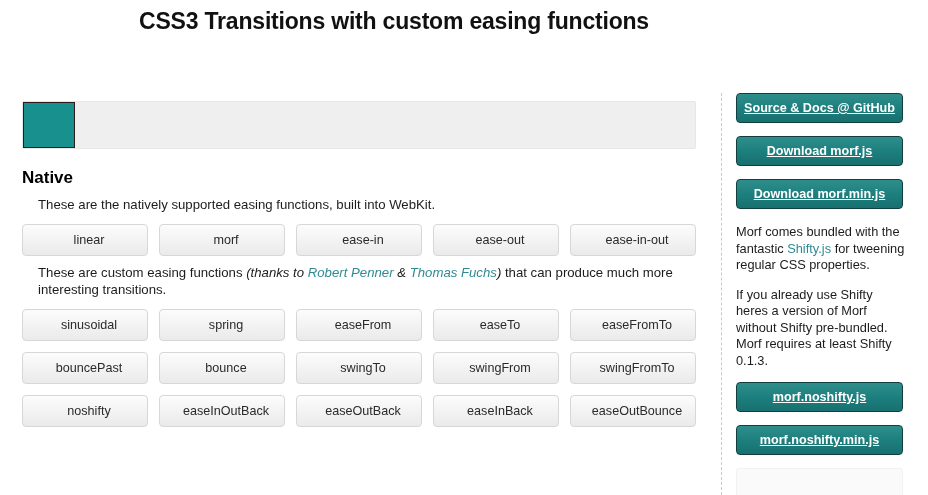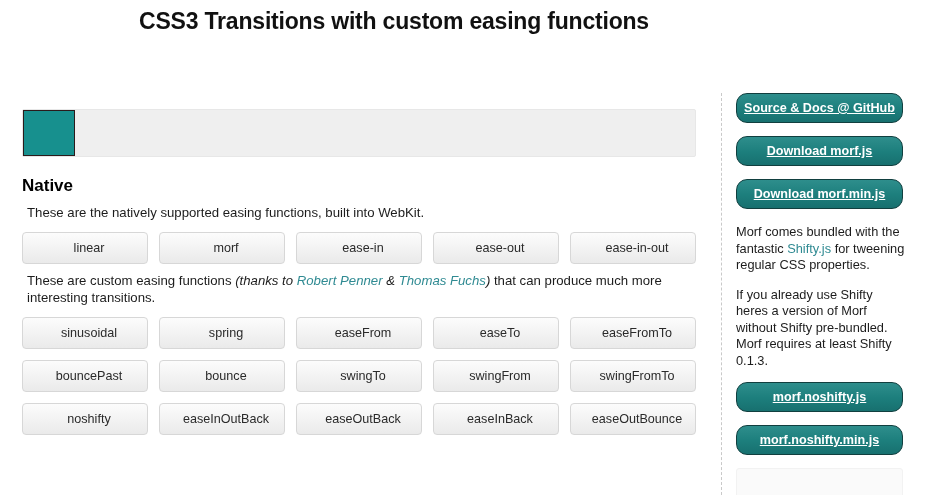--- a/index.html
+++ b/index.html
@@ -28,21 +28,21 @@
   }
 
   
   .layout {
     position: absolute;
     top: 93px; left: 0;
     width: 928px;
   }
   .col-main {
     position: absolute;
-    left: 22px; top: 16px;
+    left: 22px; top: 8px;
     width: 676px;
   }
   .divider {
     position: absolute;
     left: 721px; top: 0;
     width: 0; height: 402px;
     border-left: 1px dashed #c9c9c9;
   }
   .col-side {
     position: absolute;
@@ -68,21 +68,21 @@
   }
 
   
   .section-heading {
     margin: 19px 0 0 0;
     font-size: 17px;
     font-weight: bold;
     color: #000;
   }
   .section-desc {
-    margin: 8px 0 0 5px;
+    margin: 8px 0 0 16px;
     font-size: 13.2px;
     line-height: 17px;
     color: #1c1c1c;
   }
   .section-desc em { font-style: italic; }
   .section-desc a,
   .side-text a {
     color: #2f8a92;
     text-decoration: none;
   }
@@ -119,21 +119,21 @@
     width: 167px;
     height: 30px;
     line-height: 28px;
     margin-bottom: 13px;
     text-align: center;
     font-size: 12.6px;
     font-weight: bold;
     color: #ffffff;
     background: linear-gradient(to bottom, #2e8e8c 0%, #1d7f7d 52%, #17706f 100%);
     border: 1px solid #113f3f;
-    border-radius: 11px;
+    border-radius: 4px;
     cursor: pointer;
     user-select: none;
     white-space: nowrap;
     overflow: hidden;
   }
   .side-text {
     margin: 0 0 13px 0;
     width: 172px;
     font-size: 12.8px;
     line-height: 16.5px;

